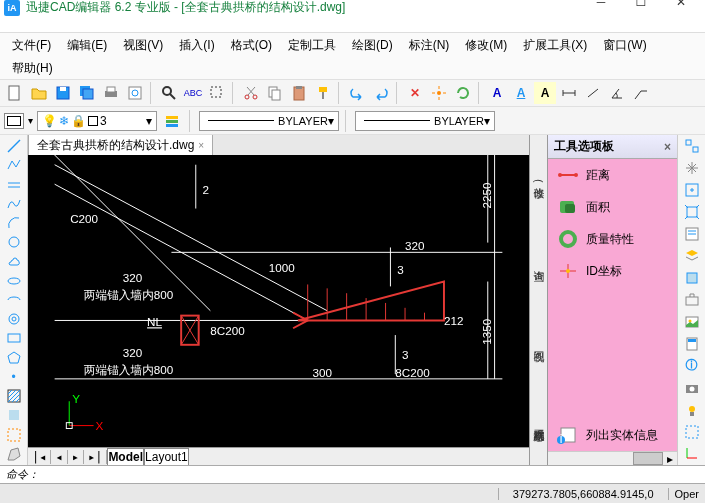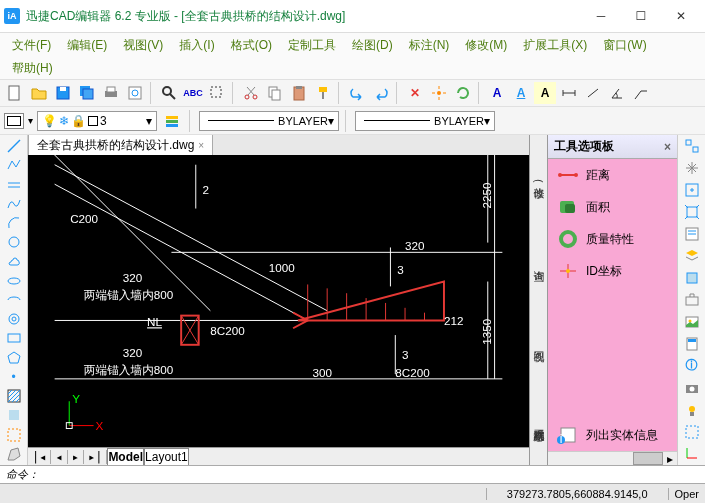--- a/index.html
+++ b/index.html
@@ -1,23 +1,23 @@
 <!DOCTYPE html>
 <html><head>
 <meta charset="utf-8">
 <style>
 * { margin: 0; padding: 0; box-sizing: border-box; font-family: "Microsoft YaHei", SimSun, sans-serif; font-size: 12px; }
 body { width: 705px; height: 503px; background: #f0f0f0; display: flex; flex-direction: column; overflow: hidden; }
-.titlebar { height: 28px; background: #fff; display: flex; align-items: center; padding: 16px 4px; border-bottom: 1px solid #ddd; }
+.titlebar { height: 28px; background: #fff; display: flex; align-items: flex-end; padding: 16px 4px; border-bottom: 1px solid #ddd; }
 .titlebar .icon { width: 16px; height: 16px; background: #2196f3; border-radius: 2px; margin-right: 6px; display: flex; align-items: center; justify-content: center; color: #fff; font-size: 9px; font-weight: bold; }
 .titlebar .title { flex: 1; color: #15803d; }
 .winbtns { display: flex; }
 .winbtn { width: 40px; height: 28px; display: flex; align-items: center; justify-content: center; color: #333; }
 .menubar { height: 24px; background: #fafafa; display: flex; align-items: center; padding: 0 4px; flex-wrap: wrap; }
-.menuitem { padding: 2px 8px; color: #4d7c0f; cursor: default; }
+.menuitem { padding: 2px 8px; color: #000000; cursor: default; }
 .menubar2 { height: 22px; background: #fafafa; display: flex; align-items: center; padding: 0 4px; }
 .toolbar { height: 28px; background: #f5f5f5; border-top: 1px solid #e0e0e0; border-bottom: 1px solid #e0e0e0; display: flex; align-items: center; padding: 0 4px; gap: 2px; }
 .tbtn { width: 22px; height: 22px; display: flex; align-items: center; justify-content: center; border: 1px solid transparent; }
 .tsep { width: 4px; height: 22px; border-left: 1px solid #ccc; margin: 0 2px; }
 .proptool { height: 28px; background: #f5f5f5; border-bottom: 1px solid #e0e0e0; display: flex; align-items: center; padding: 0 4px; gap: 4px; }
 .colorbox { width: 20px; height: 16px; background: #fff; border: 1px solid #888; position: relative; }
 .colorbox::before { content: ""; position: absolute; inset: 2px; background: #fff; border: 1px solid #000; }
 .layersel { height: 20px; border: 1px solid #999; background: #fff; display: flex; align-items: center; padding: 0 4px; gap: 2px; min-width: 120px; }
 .layersel .dd { margin-left: auto; }
 .linesel { height: 20px; border: 1px solid #999; background: #fff; display: flex; align-items: center; padding: 0 4px; min-width: 140px; }
@@ -39,21 +39,21 @@
 .vside { width: 18px; background: #eee; border-left: 1px solid #999; display: flex; flex-direction: column; align-items: center; justify-content: space-around; padding: 4px 0; }
 .vside .vtxt { writing-mode: vertical-rl; font-size: 11px; color: #333; }
 .toolpanel { width: 130px; background: #f9a8d4; border-left: 1px solid #999; display: flex; flex-direction: column; }
 .toolpanel .hdr { background: linear-gradient(#eef, #dde); padding: 3px 6px; font-weight: bold; border-bottom: 1px solid #aaa; display: flex; align-items: center; }
 .toolpanel .hdr .x { margin-left: auto; color: #666; }
 .toolpanel .item { display: flex; align-items: center; gap: 6px; padding: 6px 8px; }
 .toolpanel .item .ic { width: 24px; height: 20px; display: flex; align-items: center; justify-content: center; }
 .rtool { width: 28px; background: #f5f5f5; border-left: 1px solid #ccc; display: flex; flex-direction: column; align-items: center; padding: 2px 0; gap: 3px; }
 .cmdline { height: 18px; background: #fff; border-top: 1px solid #aaa; padding: 1px 6px; font-size: 11px; font-style: italic; }
 .statusbar { height: 20px; background: #e8e8e8; border-top: 1px solid #aaa; display: flex; align-items: center; }
-.statusbar .coords { margin-left: auto; padding: 0 20px; border-left: 1px solid #aaa; font-size: 11px; }
+.statusbar .coords { margin-left: auto; padding: 0 14px; border-left: 1px solid #aaa; font-size: 11px; }
 .statusbar .mode { padding: 0 6px; border-left: 1px solid #aaa; font-size: 11px; }
 .mini { font-size: 10px; }
 svg { display: block; }
 </style>
 </head>
 <body>
 
 <div class="titlebar">
   <div class="icon">iA</div>
   <div class="title">迅捷CAD编辑器 6.2 专业版 - [全套古典拱桥的结构设计.dwg]</div>
@@ -116,21 +116,21 @@
         <circle cx="8" cy="8" r="3" fill="none" stroke="#2196f3"></circle>
       </svg>
     </div>
   <div class="tsep"></div>
   <div class="tbtn">
       <svg width="16" height="16">
         <circle cx="6" cy="6" r="4" fill="none" stroke="#333" stroke-width="2"></circle>
         <line x1="9" y1="9" x2="14" y2="14" stroke="#333" stroke-width="2"></line>
       </svg>
     </div>
-  <div class="tbtn" style="font-size:9px;font-weight:bold;color:#00c">ABC</div>
+  <div class="tbtn" style="font-size:9px;font-weight:normal;color:#00c">ABC</div>
   <div class="tbtn">
       <svg width="16" height="16">
         <rect x="2" y="2" width="10" height="10" fill="none" stroke="#333" stroke-dasharray="2"></rect>
       </svg>
     </div>
   <div class="tsep"></div>
   <div class="tbtn">
       <svg width="16" height="16">
         <circle cx="4" cy="12" r="2" fill="none" stroke="#c33"></circle>
         <circle cx="12" cy="12" r="2" fill="none" stroke="#c33"></circle>

